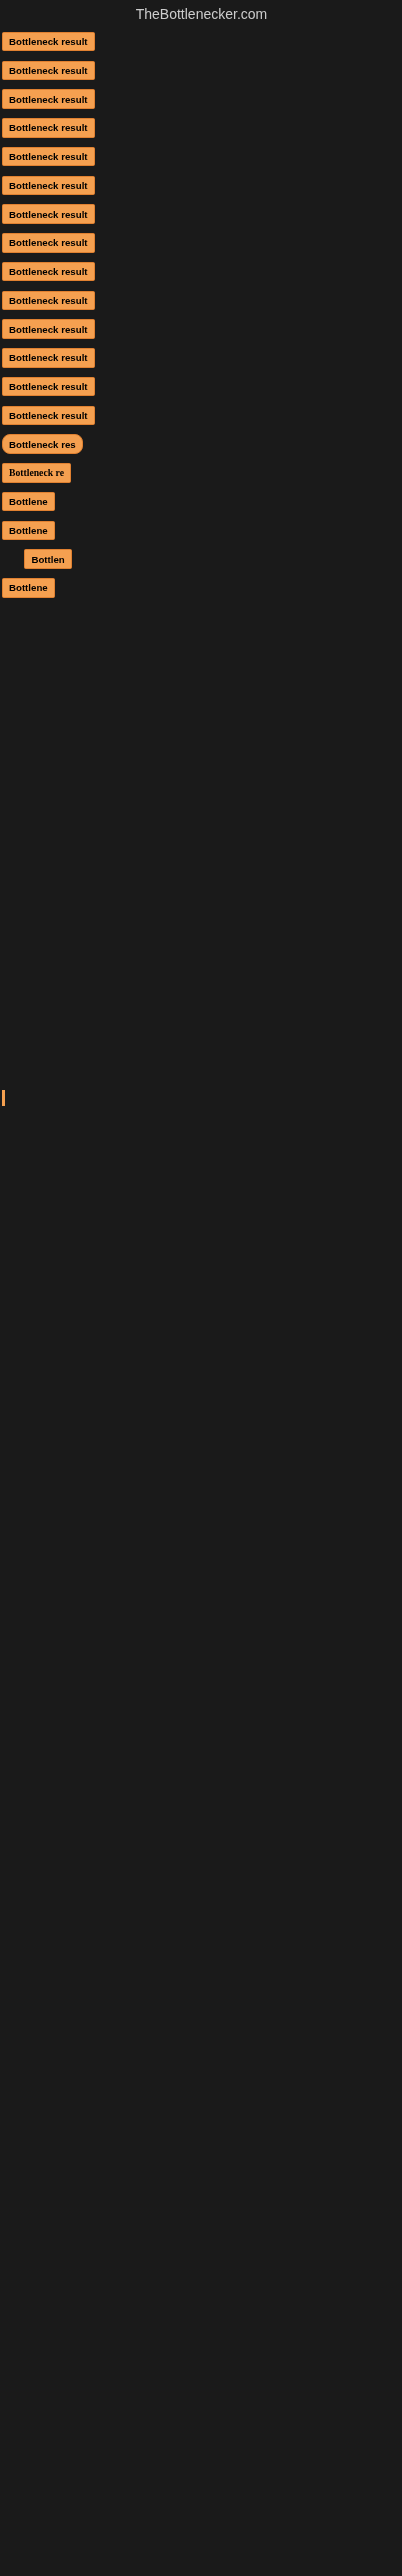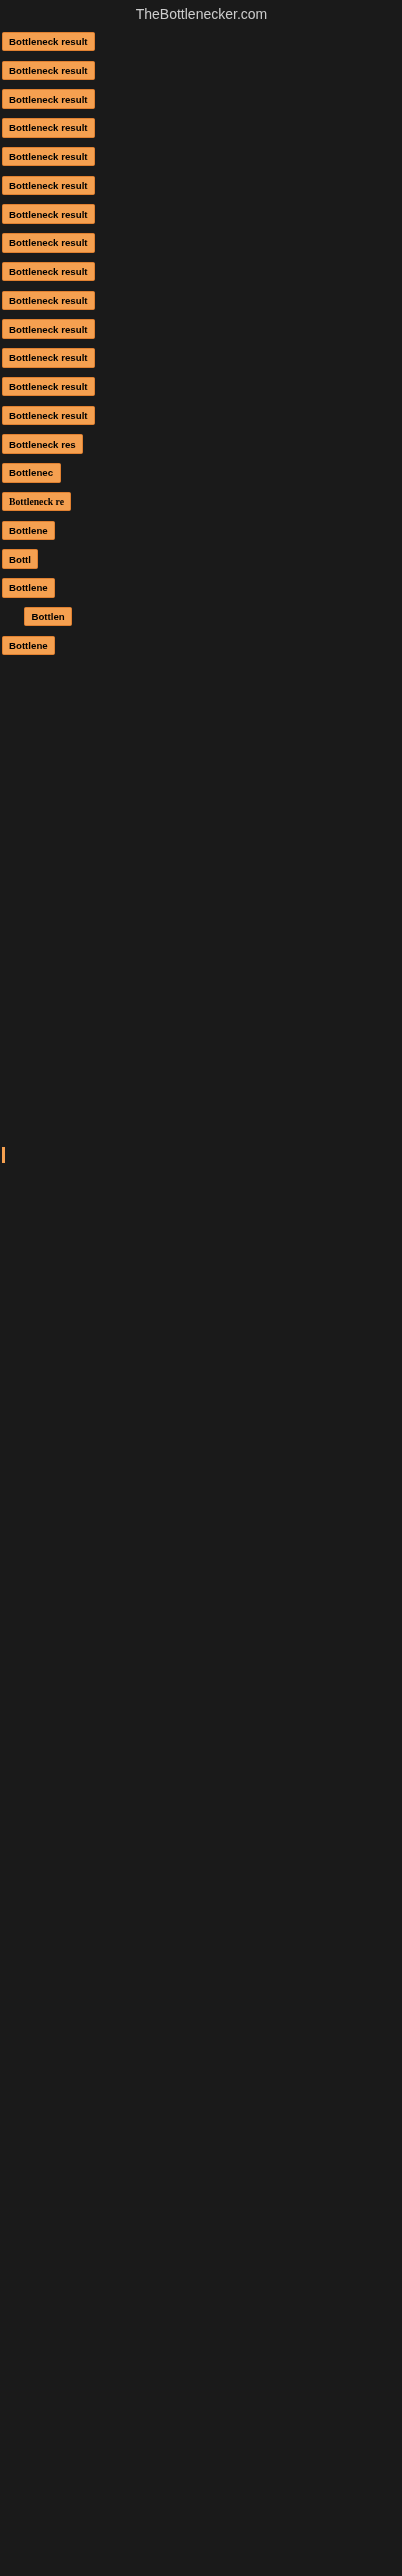--- a/index.html
+++ b/index.html
@@ -61,25 +61,23 @@
       <div class="row"><span class="bottleneck-badge" style="max-width: 105px;">Bottleneck result</span></div>
       <div class="row"><span class="bottleneck-badge" style="max-width: 105px;">Bottleneck result</span></div>
       <div class="row"><span class="bottleneck-badge" style="max-width: 105px;">Bottleneck result</span></div>
       <div class="row"><span class="bottleneck-badge" style="max-width: 105px;">Bottleneck result</span></div>
       <div class="row"><span class="bottleneck-badge" style="max-width: 105px;">Bottleneck result</span></div>
       <div class="row"><span class="bottleneck-badge" style="max-width: 105px;">Bottleneck result</span></div>
       <div class="row"><span class="bottleneck-badge" style="max-width: 105px;">Bottleneck result</span></div>
       <div class="row"><span class="bottleneck-badge" style="max-width: 105px;">Bottleneck result</span></div>
       <div class="row"><span class="bottleneck-badge" style="max-width: 105px;">Bottleneck result</span></div>
       <div class="row"><span class="bottleneck-badge" style="max-width: 105px;">Bottleneck result</span></div>
-      <div class="row"><span class="bottleneck-badge" style="max-width: 89px;">Bottleneck res</span></div>
-      <div class="row"><span class="bottleneck-badge" style="max-width: 64px;">Bottlenec</span></div>
+      <div class="row"><span class="bottleneck-badge" style="max-width: 89px; border-radius: 8px;">Bottleneck res</span></div>
       <div class="row"><span class="bottleneck-badge" style="max-width: 81px; font-family: Liberation Serif, serif;">Bottleneck re</span></div>
       <div class="row"><span class="bottleneck-badge" style="max-width: 60px;">Bottlene</span></div>
-      <div class="row"><span class="bottleneck-badge" style="max-width: 40px;">Bottl</span></div>
       <div class="row"><span class="bottleneck-badge" style="max-width: 60px;">Bottlene</span></div>
       <div class="row"><span class="bottleneck-badge" style="max-width: 52px; margin-left: 24px;">Bottlen</span></div>
       <div class="row"><span class="bottleneck-badge" style="max-width: 60px;">Bottlene</span></div>
     </div>
 
   <div style="height: 483px; background: #1a1a1a;"></div>
 
   <div class="cursor-indicator"></div>
 
   <div style="height: 644px; background: #1a1a1a;"></div>

